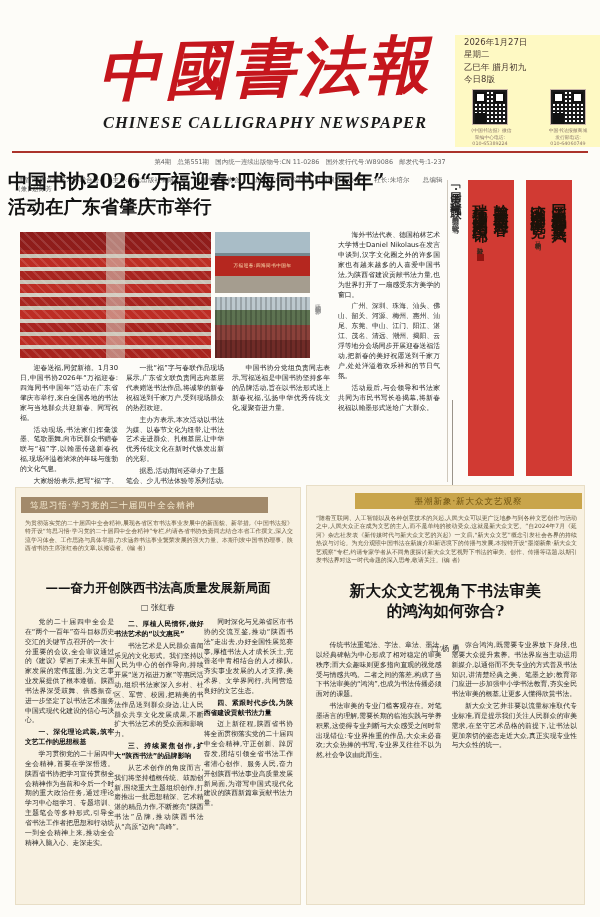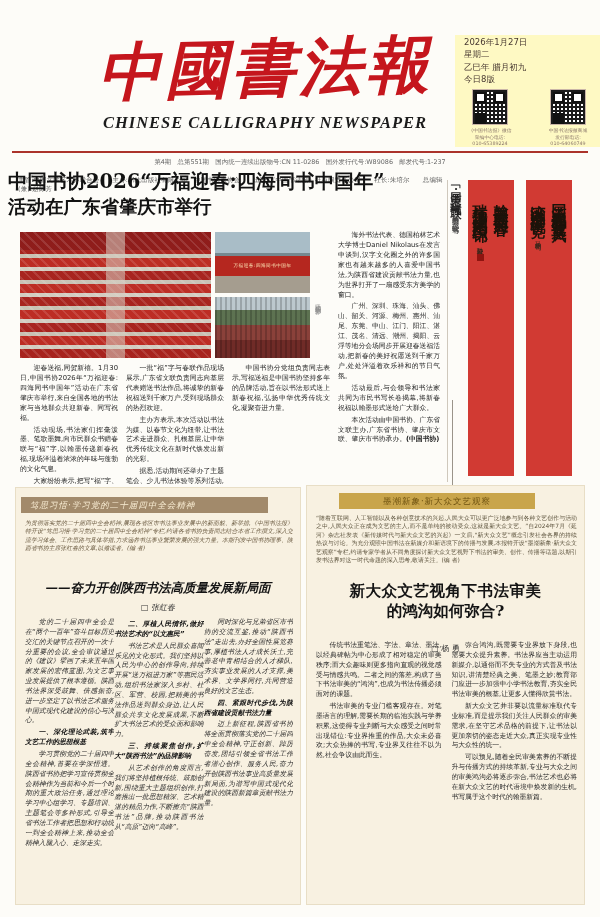--- a/index.html
+++ b/index.html
@@ -72,25 +72,25 @@
   .strip{position:absolute;top:180px;width:46px;height:296px;background:#d13a33;
      writing-mode:vertical-rl;box-sizing:border-box;padding:12px 3px;}
   .strip-left{left:468px;}
   .strip-right{left:526px;}
   .strip .line{font-family:"DejaVu Serif",serif;font-weight:700;font-size:15px;color:#1c130a;
      letter-spacing:3px;line-height:1.4;}
   .strip .sig{font-size:6.5px;color:#33261a;letter-spacing:1px;margin-top:18px;}
   .seal{display:inline-block;width:7px;height:7px;background:#8f1410;margin-top:3px;}
   
   .artbox{position:absolute;background:#f8f1e1;border:1px solid #e8dec6;box-sizing:border-box;}
-  .box-left{left:15px;top:487px;width:286px;height:418px;font-style:italic;}
+  .box-left{left:15px;top:487px;width:286px;height:418px;}
   .box-right{left:306px;top:485px;width:279px;height:420px;}
   .banner{position:absolute;height:16px;line-height:16px;font-size:8.5px;letter-spacing:1px;}
   .banner-left{left:5px;top:9px;width:238px;background:#a28a6b;color:#f8ecd2;padding-left:9px;}
-  .banner-right{left:32px;top:7px;width:196px;background:#c9a54b;color:#6f5310;text-align:center;}
+  .banner-right{left:48px;top:7px;width:227px;background:#c9a54b;color:#6f5310;text-align:center;}
   .ednote{position:absolute;font-size:5.9px;line-height:1.42;text-align:justify;color:#6a5a40;
      overflow:hidden;}
   .ednote-left{left:9px;top:31px;width:268px;height:35px;}
   .ednote-right{left:9px;top:28px;width:261px;height:62px;color:#5e553f;}
   .art-title{position:absolute;left:0;width:100%;text-align:center;
      font-family:"DejaVu Serif",serif;font-weight:700;color:#141414;}
   .tL1{top:70px;font-size:15.5px;letter-spacing:1px;}
   .tL2{top:92px;font-size:12.5px;}
   .tR1{top:95px;font-size:15.5px;letter-spacing:.5px;}
   .tR2{top:115px;font-size:15.5px;}
@@ -162,21 +162,20 @@
     <p>主办方表示,本次活动以书法为媒、以春节文化为纽带,让书法艺术走进群众、扎根基层,让中华优秀传统文化在新时代焕发出新的光彩。</p>
     <p>据悉,活动期间还举办了主题笔会、少儿书法体验等系列活动,众多书法名家与青少年书法爱好者同台挥毫,共书中国年,同贺中国春。</p>
   </div>
   <div class="story-col colC">
     <p>中国书协分党组负责同志表示,写福送福是中国书协坚持多年的品牌活动,旨在以书法形式送上新春祝福,弘扬中华优秀传统文化,凝聚奋进力量。</p>
   </div>
   <div class="story-col colD">
     <p>海外书法代表、德国柏林艺术大学博士Daniel Nikolaus在发言中谈到,汉字文化圈之外的许多国家也有越来越多的人喜爱中国书法,为陕西省建设贡献书法力量,也为世界打开了一扇感受东方美学的窗口。</p>
     <p>广州、深圳、珠海、汕头、佛山、韶关、河源、梅州、惠州、汕尾、东莞、中山、江门、阳江、湛江、茂名、清远、潮州、揭阳、云浮等地分会场同步开展迎春送福活动,把新春的美好祝愿送到千家万户,处处洋溢着欢乐祥和的节日气氛。</p>
     <p>活动最后,与会领导和书法家共同为市民书写长卷揭幕,将新春祝福以翰墨形式送给广大群众。</p>
-    <p><span>本次活动由中国书协、广东省文联主办,广东省书协、肇庆市文联、肇庆市书协承办。</span><span class="sig-end">(中国书协)</span></p>
   </div>
 
   <div class="vrule"></div>
   <div class="couplet-label">
     <span class="big">「国策·瑞气」联</span>
     <span class="small">(马勇明撰句,孙晓云书写)</span>
   </div>
   <div class="label-line"></div>
 
   <div class="strip strip-left">
@@ -227,18 +226,17 @@
     <div class="art-title tR2">的鸿沟如何弥合?</div>
     <div class="byline byR">□ 杨 勇</div>
     <div class="artcols cols-right">
       <div class="c">
         <p>传统书法重笔法、字法、章法、墨法,以经典碑帖为中心形成了相对稳定的审美秩序;而大众趣味则更多指向直观的视觉感受与情感共鸣。二者之间的落差,构成了当下书法审美的“鸿沟”,也成为书法传播必须面对的课题。</p>
         <p>书法审美的专业门槛客观存在。对笔墨语言的理解,需要长期的临池实践与学养积累,这使得专业判断与大众感受之间时常出现错位:专业界推重的作品,大众未必喜欢;大众热捧的书写,专业界又往往不以为然,社会争议由此而生。</p>
       </div>
       <div class="c">
         <p>弥合鸿沟,既需要专业界放下身段,也需要大众提升素养。书法界应当主动运用新媒介,以通俗而不失专业的方式普及书法知识,讲清楚经典之美、笔墨之妙;教育部门应进一步加强中小学书法教育,夯实全民书法审美的根基,让更多人懂得欣赏书法。</p>
         <p>新大众文艺并非要以流量标准取代专业标准,而是提示我们关注人民群众的审美需求,在坚守艺术品格的前提下,让书法以更加亲切的姿态走近大众,真正实现专业性与大众性的统一。</p>
-        <p>可以预见,随着全民审美素养的不断提升与传播方式的持续革新,专业与大众之间的审美鸿沟必将逐步弥合,书法艺术也必将在新大众文艺的时代语境中焕发新的生机,书写属于这个时代的翰墨新篇。</p>
       </div>
     </div>
   </div>
 
 </div>
 
 </body></html>

